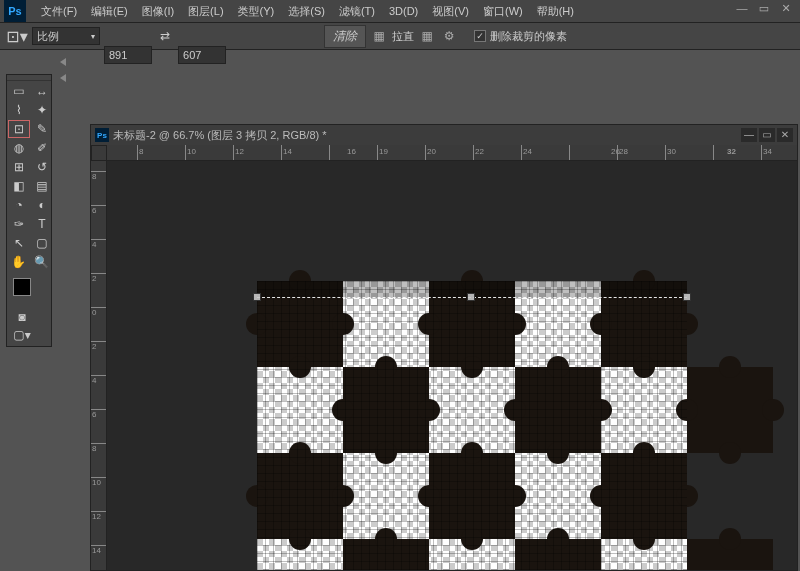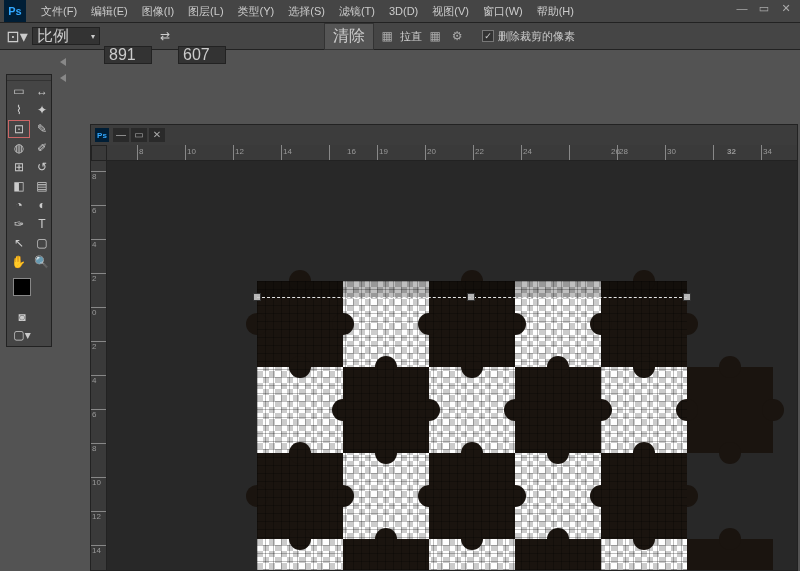--- a/index.html
+++ b/index.html
@@ -8,26 +8,26 @@
 
 .menubar { background: #454545; height: 22px; display: flex; align-items: center; padding: 0 4px; }
 .ps-logo { width: 22px; height: 22px; background: #001e36; color: #31a8ff; display: flex; align-items: center; justify-content: center; font-weight: bold; font-size: 11px; margin-right: 8px; }
 .menu-item { color: #ccc; font-size: 11px; padding: 0 7px; cursor: pointer; }
 .win-btns { position: absolute; right: 6px; top: 2px; display: flex; gap: 6px; }
 .win-btn { width: 16px; height: 14px; color: #aaa; font-size: 11px; text-align: center; cursor: pointer; }
 
 
 .optbar { background: #454545; height: 28px; border-top: 1px solid #222; border-bottom: 1px solid #222; display: flex; align-items: center; padding: 0 6px; gap: 4px; }
 .opt-icon { width: 22px; height: 22px; display: flex; align-items: center; justify-content: center; color: #ccc; }
-.opt-sel { background: #333; color: #ccc; font-size: 16px; height: 18px; border: 1px solid #222; display: flex; align-items: center; padding: 0 4px; }
+.opt-sel { background: #333; color: #ccc; font-size: 11px; height: 18px; border: 1px solid #222; display: flex; align-items: center; padding: 0 4px; }
 .opt-sel.wide { width: 68px; }
 .opt-sel.num { width: 48px; margin-top: 37px; }
 .opt-sel.arrow::after { content: "▾"; margin-left: auto; font-size: 8px; }
 .opt-swap { color: #ccc; font-size: 12px; padding: 0 4px; }
-.opt-btn { background: #555; color: #ccc; font-size: 16px; padding: 2px 8px; border: 1px solid #333; }
+.opt-btn { background: #555; color: #ccc; font-size: 12px; padding: 2px 8px; border: 1px solid #333; font-style: italic; }
 .opt-ico { width: 18px; height: 18px; color: #aaa; display: flex; align-items: center; justify-content: center; font-size: 12px; }
 .opt-chk { width: 12px; height: 12px; background: #333; border: 1px solid #777; color: #ccc; font-size: 9px; display: flex; align-items: center; justify-content: center; }
 .opt-lbl { color: #ccc; font-size: 11px; }
 
 
 .toolbox { position: absolute; left: 6px; top: 74px; width: 46px; background: #454545; border: 1px solid #222; }
 .tb-handle { height: 6px; border-bottom: 1px solid #333; }
 .tb-grid { display: grid; grid-template-columns: 22px 22px; gap: 1px; padding: 1px; }
 .tool { width: 22px; height: 18px; display: flex; align-items: center; justify-content: center; color: #ccc; font-size: 12px; cursor: pointer; }
 .tool.sel { border: 1px solid #c66; }
@@ -148,20 +148,21 @@
   </div>
   <div style="padding:2px 4px">
     <div class="tool">◙</div>
     <div class="tool">▢▾</div>
   </div>
 </div>
 
 <div class="doc">
   <div class="doc-title">
     <div class="doc-ico">Ps</div>
+    <div class="doc-title-text">未标题-2 @ 66.7% (图层 3 拷贝 2, RGB/8) *</div>
     <div class="doc-title-btns">
       <div class="doc-t-btn">—</div>
       <div class="doc-t-btn">▭</div>
       <div class="doc-t-btn">✕</div>
     </div>
   </div>
   <div class="ruler-corner"></div>
   <div class="ruler-h" id="ruler-h">
       <div class="tick" style="left: 30px;"></div>
       <div class="num" style="left: 32px;">8</div>

